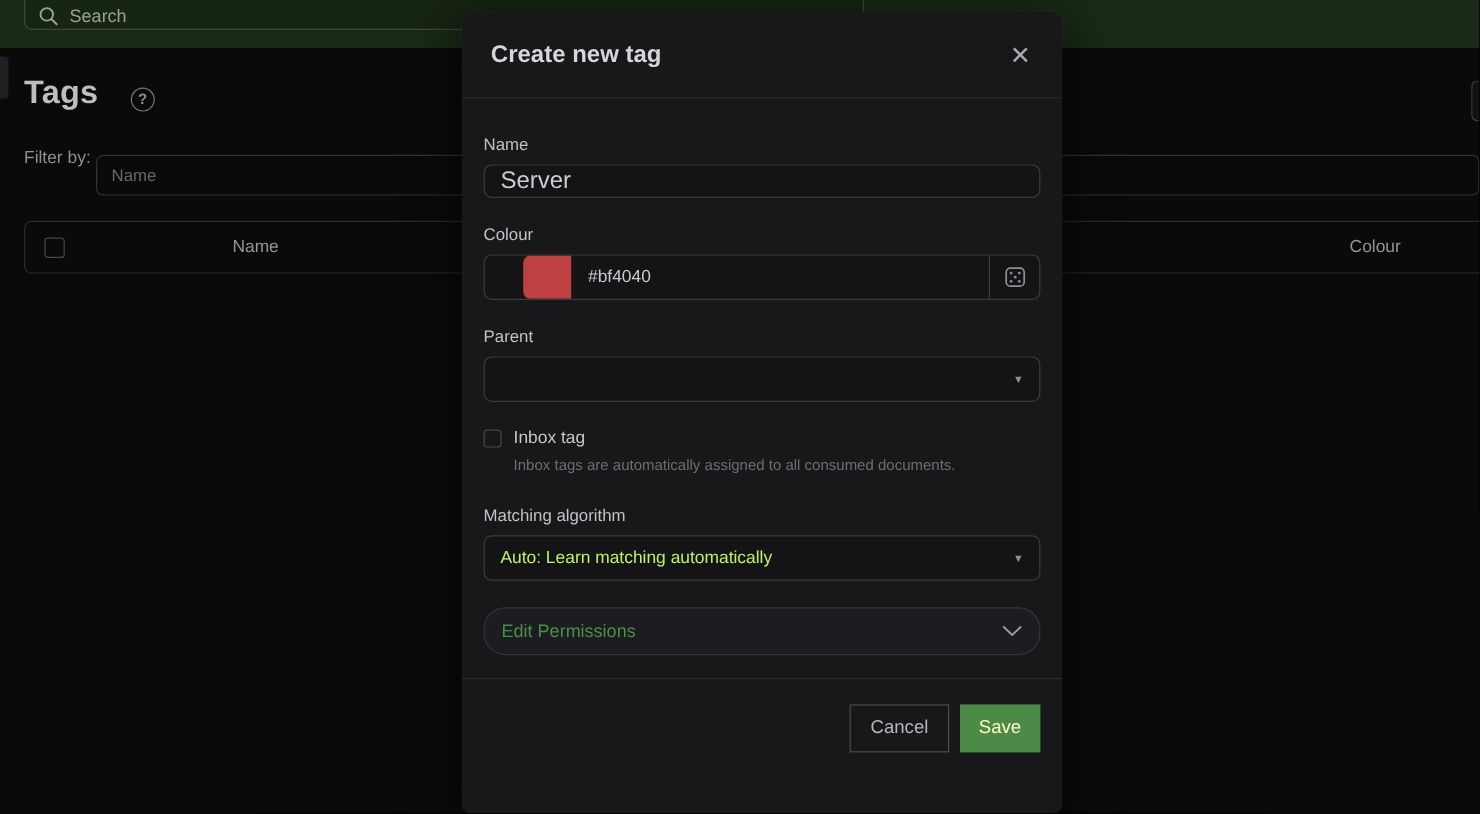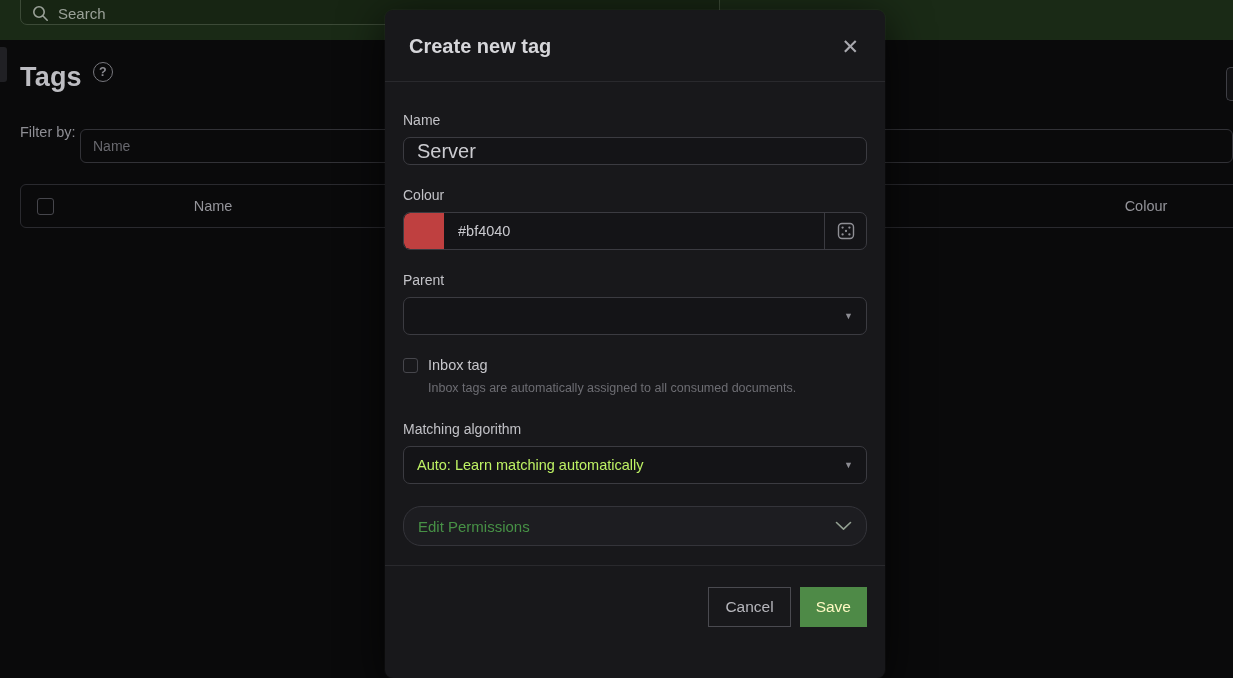--- a/index.html
+++ b/index.html
@@ -12,21 +12,21 @@
   .search-box { position:absolute; left:20px; top:-13px; width:700px; height:38px;
     border:1px solid #3c4a37; border-radius:7px; background:rgba(0,0,0,0.10);
     display:flex; align-items:center; gap:9px; padding:14px 11px 0 11px; }
   .search-box svg { flex:0 0 auto; }
   .search-input { flex:1; background:transparent; border:none; outline:none;
     color:#cfd4cd; font-size:15px; font-family:inherit; }
   .search-input::placeholder { color:#9aa198; opacity:1; }
 
   
   .left-tab { position:absolute; left:0; top:47px; width:7px; height:35px; background:#202024; border-radius:0 3px 3px 0; }
-  .page-title-row { position:absolute; left:20px; top:62px; display:flex; align-items:flex-start; gap:11px; }
+  .page-title-row { position:absolute; left:20px; top:62px; display:flex; align-items:flex-end; gap:27px; }
   .page-title { font-size:27px; font-weight:700; color:#bdbdc2; letter-spacing:.2px; }
   .help-badge { width:20px; height:20px; border:1.6px solid #77777d; border-radius:50%;
     color:#8b8b91; font-size:12.5px; font-weight:700; display:flex; align-items:center; justify-content:center; }
   .filter-label { position:absolute; left:20px; top:124px; font-size:14.5px; color:#8e8e94; }
   .filter-input { position:absolute; left:80px; top:129px; width:1153px; height:34px;
     background:transparent; border:1px solid #323237; border-radius:6px;
     color:#cbcbd0; font-size:14px; font-family:inherit; padding:0 12px; outline:none; }
   .filter-input::placeholder { color:#68686e; opacity:1; }
   .table-header { position:absolute; left:20px; top:184px; width:1220px; height:44px;
     border:1px solid #2a2a2f; border-radius:6px 0 0 6px; }
@@ -49,21 +49,21 @@
   .modal-title { font-size:20px; font-weight:700; color:#d6d6da; }
   .modal-close { background:none; border:none; color:#a9a9af; font-size:21px; line-height:1;
     cursor:pointer; font-family:inherit; padding:2px 4px; }
   .modal-body { padding:30px 18px 0 18px; }
   .field { margin-bottom:22px; }
   .field-label { font-size:14px; color:#c2c2c7; margin-bottom:9px; }
   .text-input { width:100%; height:28px; background:#141417; border:1px solid #3b3b41;
     border-radius:7px; color:#cbcbd0; font-size:20px; font-family:inherit; padding:0 13px; outline:none; }
 
   .colour-group { display:flex; align-items:stretch; height:38px; border:1px solid #3b3b41;
-    border-radius:7px; background:#141417; overflow:hidden; }
+    border-radius:7px; background:#141417; overflow:hidden;padding-left:32px; }
   .colour-swatch { width:40px; border-radius:6px 0 0 6px; }
   .colour-input { flex:1; background:transparent; border:none; outline:none;
     color:#c9c9ce; font-size:14.5px; font-family:inherit; padding:0 14px; }
   .dice-btn { width:42px; border:none; border-left:1px solid #3b3b41; background:transparent;
     display:flex; align-items:center; justify-content:center; cursor:pointer; }
 
   .select-box { position:relative; width:100%; height:38px; background:#141417;
     border:1px solid #3b3b41; border-radius:7px; display:flex; align-items:center;
     padding:0 34px 0 13px; cursor:pointer; }
   .select-value { font-size:14.5px; color:#bef264; }

